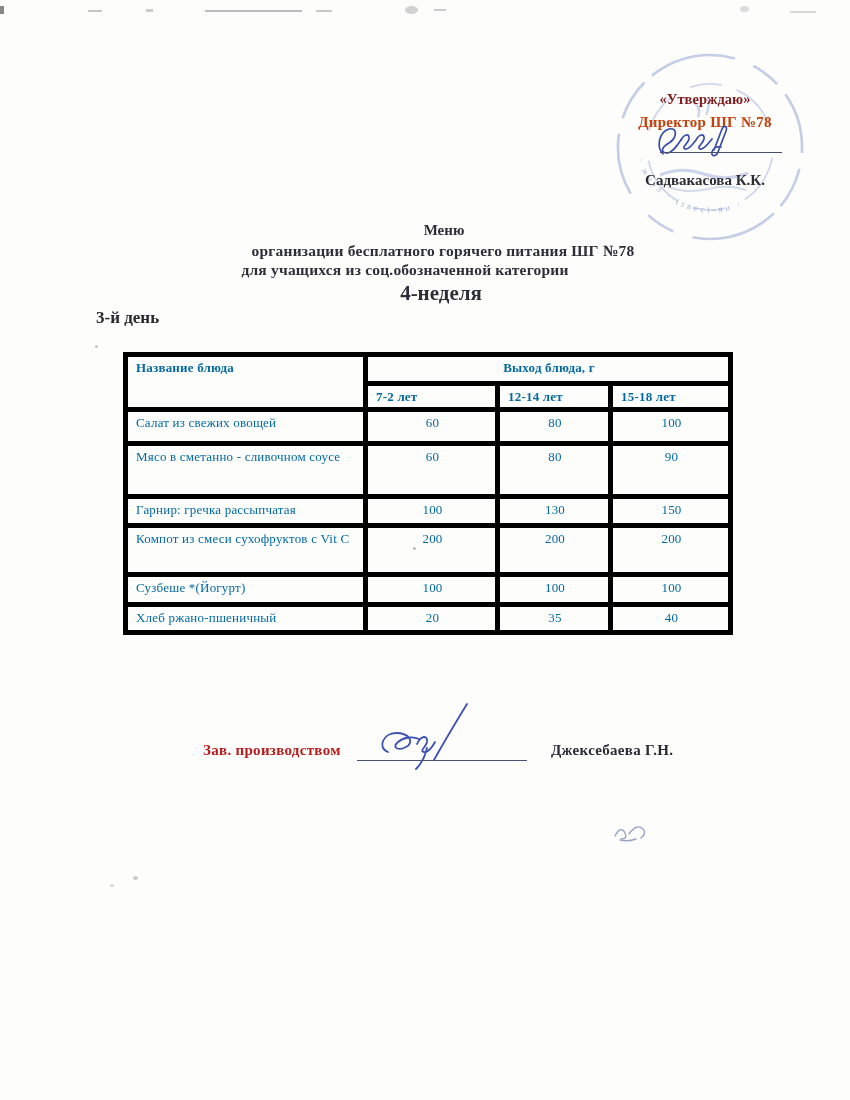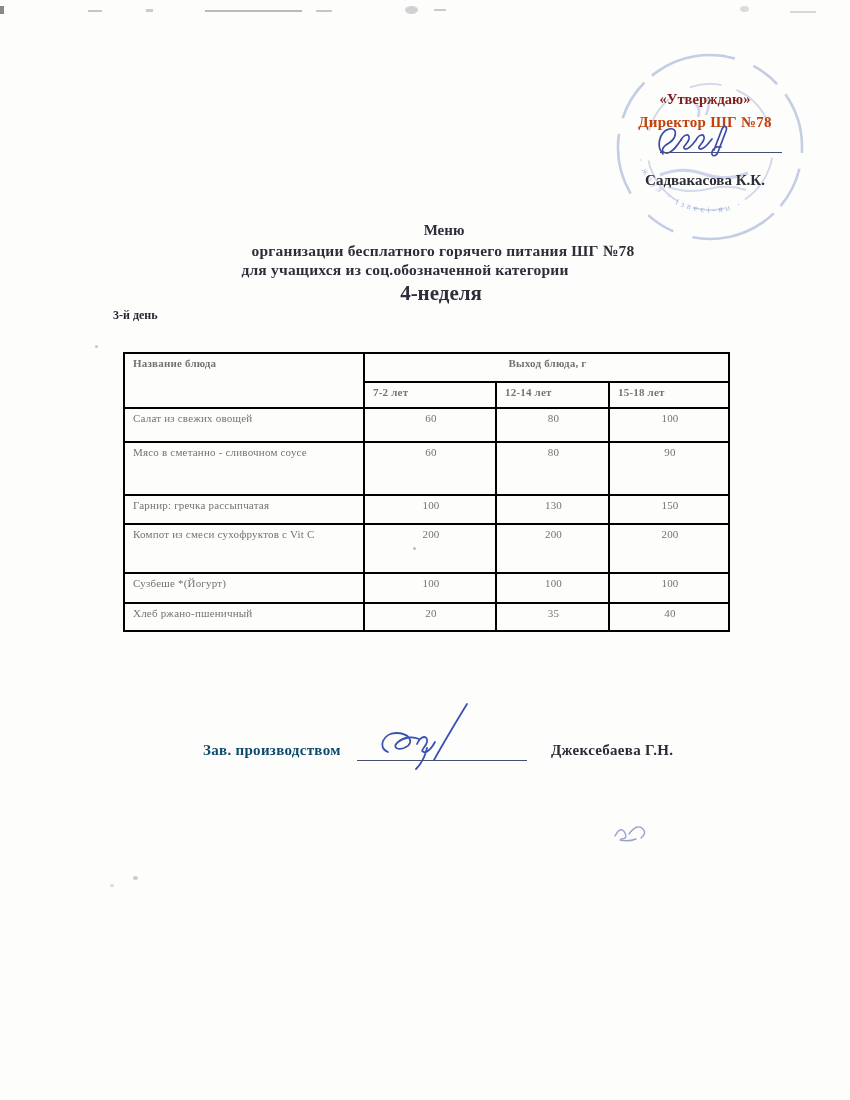--- a/index.html
+++ b/index.html
@@ -18,40 +18,40 @@
   .approval-quote{top:91px;left:625px;width:160px;text-align:center;font-weight:bold;font-size:14.5px;color:#7f1d1d;}
   .approval-title{top:114px;left:605px;width:200px;text-align:center;font-weight:bold;font-size:15px;color:#c2410c;letter-spacing:.3px;}
   .sig-line{top:152px;left:660px;width:122px;border-bottom:1.6px solid #474f72;height:0;}
   .approval-name{top:172px;left:615px;width:180px;text-align:center;font-weight:bold;font-size:15px;color:#2c2c36;}
   
   .tline{left:0;width:850px;text-align:center;font-weight:bold;color:#2e2e38;}
   .t1{top:222px;font-size:15px;transform:translateX(19px);}
   .t2{top:242px;font-size:15.5px;transform:translateX(18px);letter-spacing:.2px;}
   .t3{top:261px;font-size:15.5px;transform:translateX(-20px);letter-spacing:.2px;}
   .t4{top:281px;font-size:21px;transform:translateX(16px);}
-  .day{top:308px;left:113px;font-weight:bold;font-size:12px;color:#26262e;}
+  .day{top:308px;left:96px;font-weight:bold;font-size:17px;color:#26262e;}
   
   table.menu{
     position:absolute;left:123px;top:352px;
     border-collapse:collapse;table-layout:fixed;
     width:605px;
   }
   table.menu td{
-    border:2px solid #000000;
+    border:5px solid #000000;
     vertical-align:top;
     padding:3px 6px 2px 8px;
-    font-size:11px;color:#737373;
+    font-size:13px;color:#0369a1;
     letter-spacing:.2px;
     overflow:hidden;
   }
   td.hdr{font-weight:bold;font-size:16.5px;color:#26262e;letter-spacing:.2px;}
   td.group{font-weight:bold;font-size:16.5px;color:#26262e;padding-left:44px;text-align:center;}
   td.num{text-align:center;padding-left:2px;padding-right:2px;}
   
-  .f-label{top:742px;left:203px;font-weight:bold;font-size:15px;color:#0c4a6e;letter-spacing:.3px;}
+  .f-label{top:742px;left:203px;font-weight:bold;font-size:15px;color:#b91c1c;letter-spacing:.3px;}
   .f-line{top:760px;left:357px;width:170px;border-bottom:1.5px solid #474f72;height:0;}
   .f-name{top:742px;left:551px;font-weight:bold;font-size:15px;color:#2c2c36;letter-spacing:.3px;}
 </style>
 </head>
 <body>
 
 <div class="page">
 
   <div class="speck" style="left:0;top:6px;width:4px;height:8px;opacity:.7;background:#555;"></div>
   <div class="speck" style="left:88px;top:10px;width:14px;height:2px;opacity:.5;"></div>

